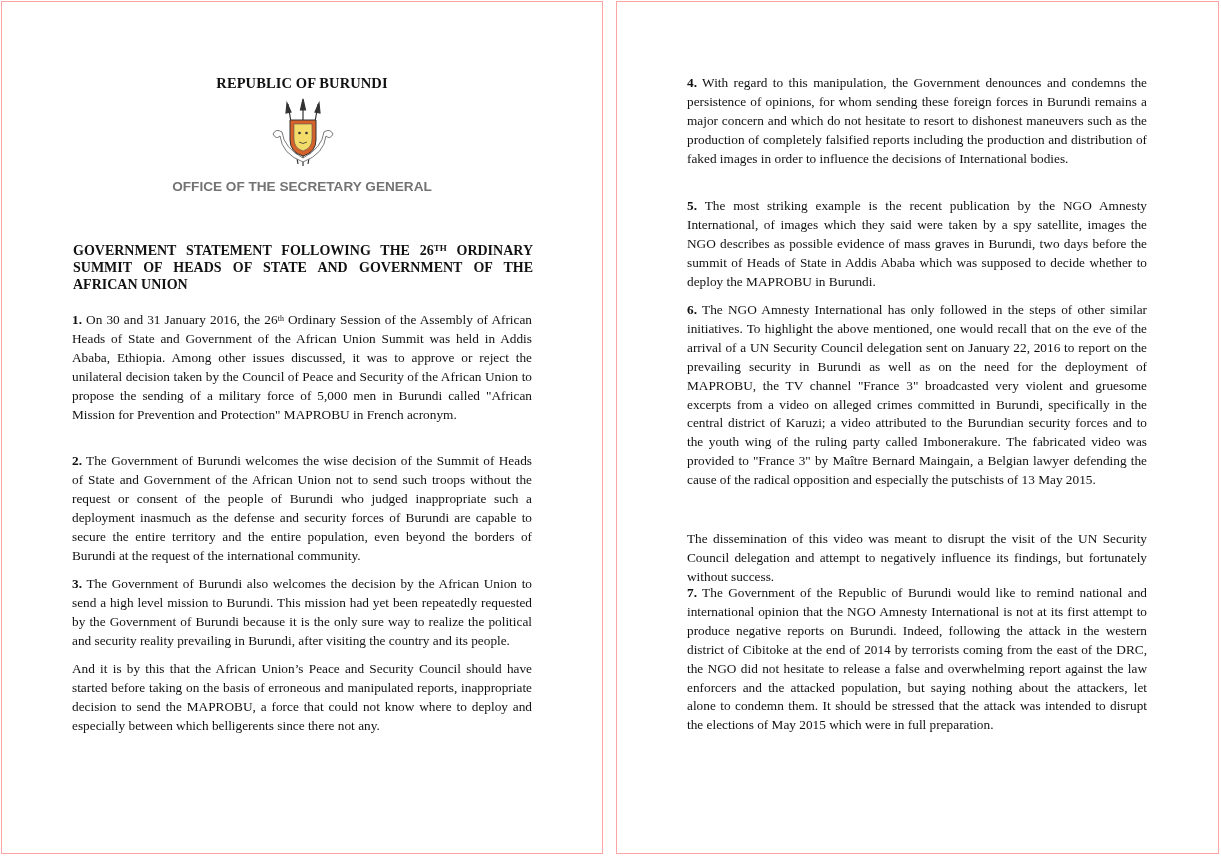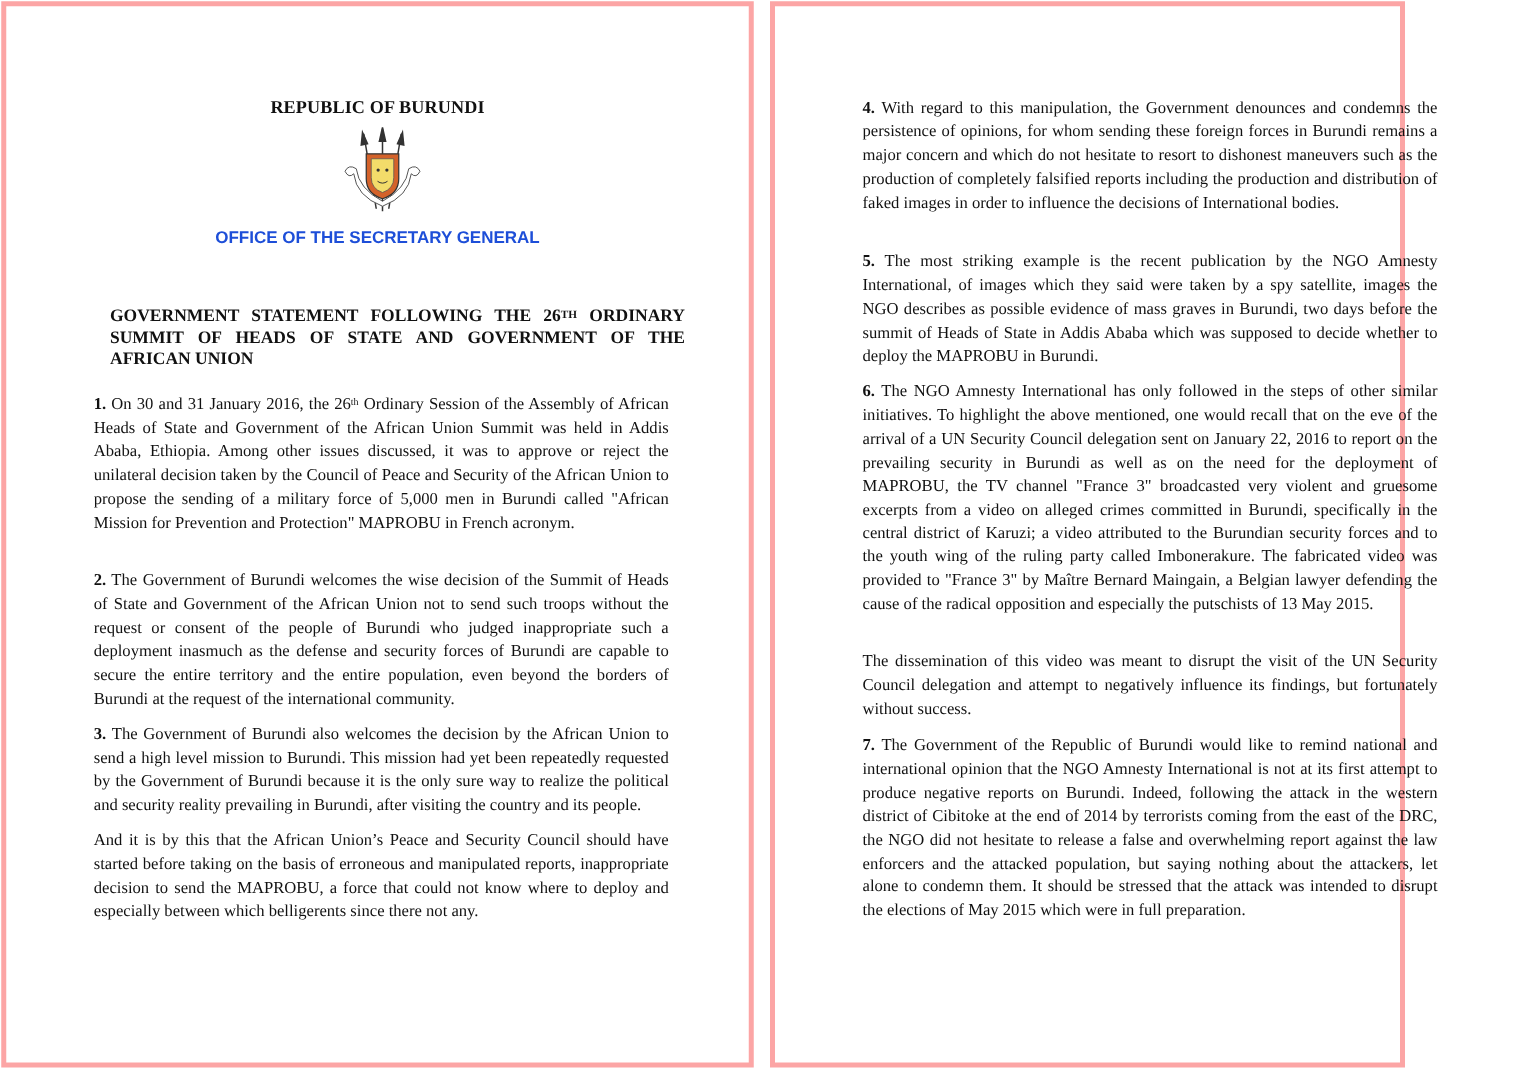--- a/index.html
+++ b/index.html
@@ -1,25 +1,25 @@
 <!DOCTYPE html>
 <html><head>
 <meta charset="utf-8">
 <style>
   html, body { margin:0; padding:0; }
   body { width:1221px; height:857px; background:#ffffff; position:relative; overflow:hidden; }
-  .page { position:absolute; top:1px; height:853px; background:#fff; border:4px solid #fca5a5; box-sizing:border-box; }
+  .page { position:absolute; top:1px; height:853px; background:#fff; border:1px solid #fca5a5; box-sizing:border-box; }
   #page1 { left:1px; width:602px; }
-  #page2 { left:616px; width:508px; }
+  #page2 { left:616px; width:603px; }
   .serif { font-family:"Liberation Serif", "DejaVu Serif", serif; color:#111; }
-  .sans { font-family:"Liberation Sans", "DejaVu Sans", sans-serif; color:#1d4ed8; }
+  .sans { font-family:"Liberation Sans", "DejaVu Sans", sans-serif; color:#737373; }
   .hdr-rep { position:absolute; left:0; right:0; top:73px; text-align:center; font-weight:bold; font-size:14.5px; letter-spacing:0.1px; }
   .emblem { position:absolute; left:266px; top:96px; width:70px; height:70px; }
   .hdr-off { position:absolute; left:0; right:0; top:175px; text-align:center; font-weight:bold; font-size:13.6px; line-height:19px; }
-  .title { position:absolute; left:71px; width:460px; top:240px; font-weight:bold; font-size:14px; line-height:17px; text-align:justify; text-align-last:left;margin-left:12px; }
+  .title { position:absolute; left:71px; width:460px; top:240px; font-weight:bold; font-size:14px; line-height:17px; text-align:justify; text-align-last:left; }
   .title sup { font-size:9px; vertical-align:top; position:relative; top:-2px; }
   .para { position:absolute; width:460px; font-size:13.3px; line-height:18.9px; text-align:justify; margin:0; }
   .p1 .para { left:70px; }
   .p2 .para { left:70px; }
   .para b { font-weight:bold; }
   .para sup { font-size:8px; vertical-align:top; position:relative; top:-1px; }
 </style>
 </head>
 <body>
 
@@ -61,16 +61,16 @@
   <p class="para serif" style="top:658px;"><span>And it is by this that the African Union’s Peace and Security Council should have started before taking on the basis of erroneous and manipulated reports, inappropriate decision to send the MAPROBU, a force that could not know where to deploy and especially between which belligerents since there not any.</span></p>
 </div>
 
 <div class="page p2" id="page2">
   <p class="para serif" style="top:72px;"><b>4.</b><span> With regard to this manipulation, the Government denounces and condemns the persistence of opinions, for whom sending these foreign forces in Burundi remains a major concern and which do not hesitate to resort to dishonest maneuvers such as the production of completely falsified reports including the production and distribution of faked images in order to influence the decisions of International bodies.</span></p>
 
   <p class="para serif" style="top:195px;"><b>5.</b><span> The most striking example is the recent publication by the NGO Amnesty International, of images which they said were taken by a spy satellite, images the NGO describes as possible evidence of mass graves in Burundi, two days before the summit of Heads of State in Addis Ababa which was supposed to decide whether to deploy the MAPROBU in Burundi.</span></p>
 
   <p class="para serif" style="top:299px;"><b>6.</b><span> The NGO Amnesty International has only followed in the steps of other similar initiatives. To highlight the above mentioned, one would recall that on the eve of the arrival of a UN Security Council delegation sent on January 22, 2016 to report on the prevailing security in Burundi as well as on the need for the deployment of MAPROBU, the TV channel "France 3" broadcasted  very violent and gruesome excerpts from a video on alleged crimes committed in Burundi, specifically in the central district of Karuzi; a video attributed to the Burundian security forces and to the youth wing of the ruling party called Imbonerakure. The fabricated video was provided to "France 3" by Maître Bernard Maingain, a Belgian lawyer defending the cause of the radical opposition and especially the putschists of 13 May 2015.</span></p>
 
-  <p class="para serif" style="top:515px;"><span>The dissemination of this video was meant to disrupt the visit of the UN Security Council delegation and attempt to negatively influence its findings, but fortunately without success.</span></p>
+  <p class="para serif" style="top:528px;"><span>The dissemination of this video was meant to disrupt the visit of the UN Security Council delegation and attempt to negatively influence its findings, but fortunately without success.</span></p>
 
   <p class="para serif" style="top:582px;"><b>7.</b><span> The Government of the Republic of Burundi would like to remind national and international opinion that the NGO Amnesty International is not at its first attempt to produce negative reports on Burundi. Indeed, following the attack in the western district of Cibitoke at the end of 2014 by terrorists coming from the east of the DRC, the NGO did not hesitate to release a false and overwhelming report against the law enforcers and the attacked population, but saying nothing about the attackers, let alone to condemn them. It should be stressed that the attack was intended to disrupt the elections of May 2015 which were in full preparation.</span></p>
 </div>
 
 </body></html>

